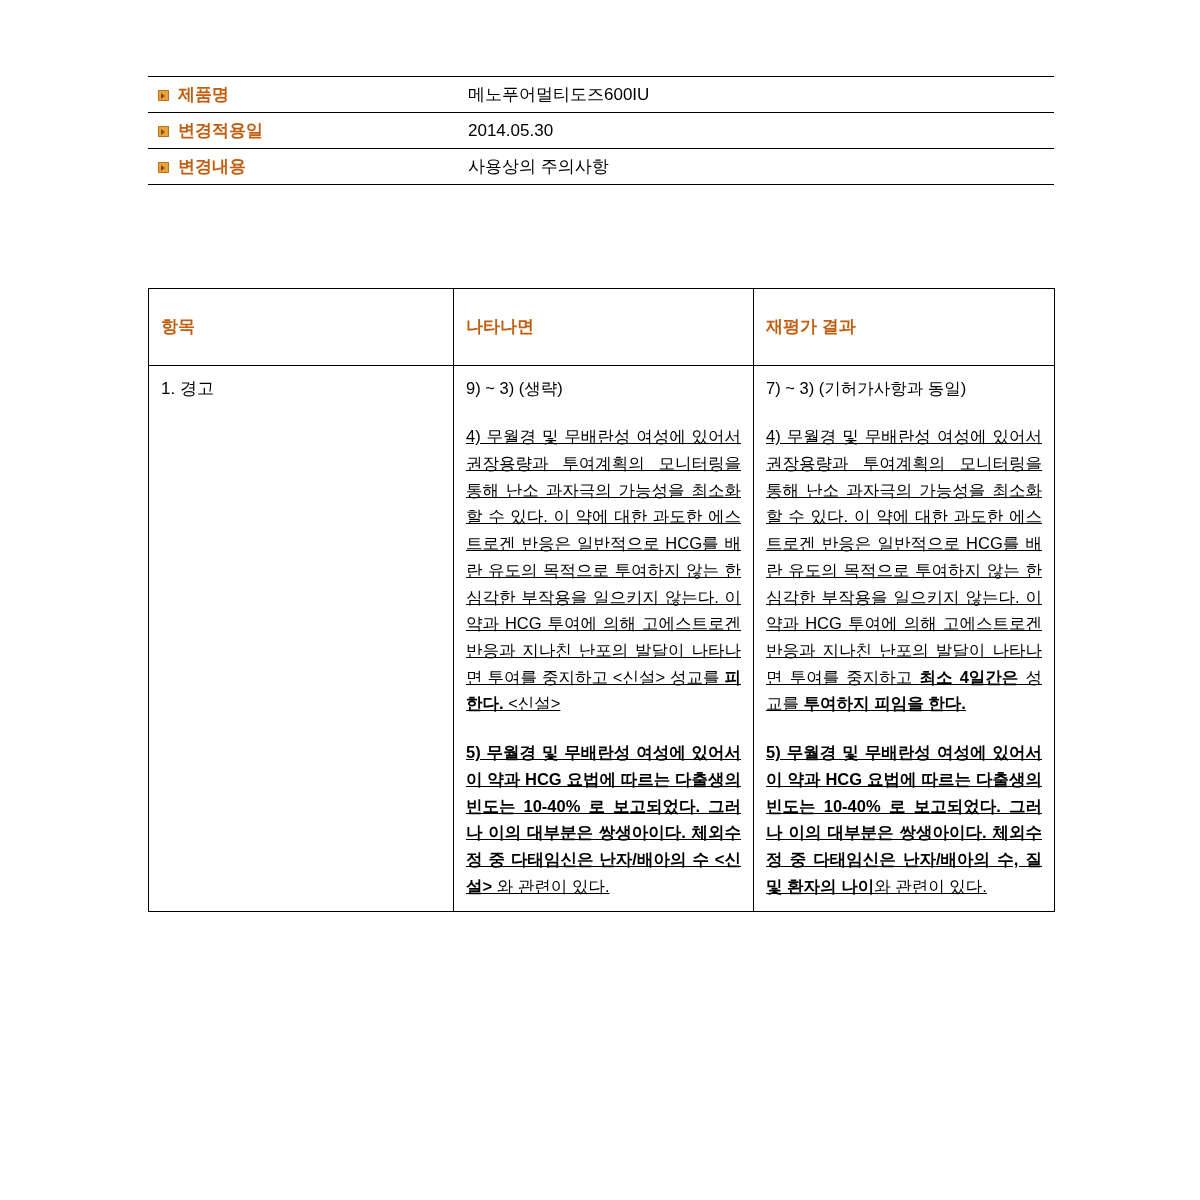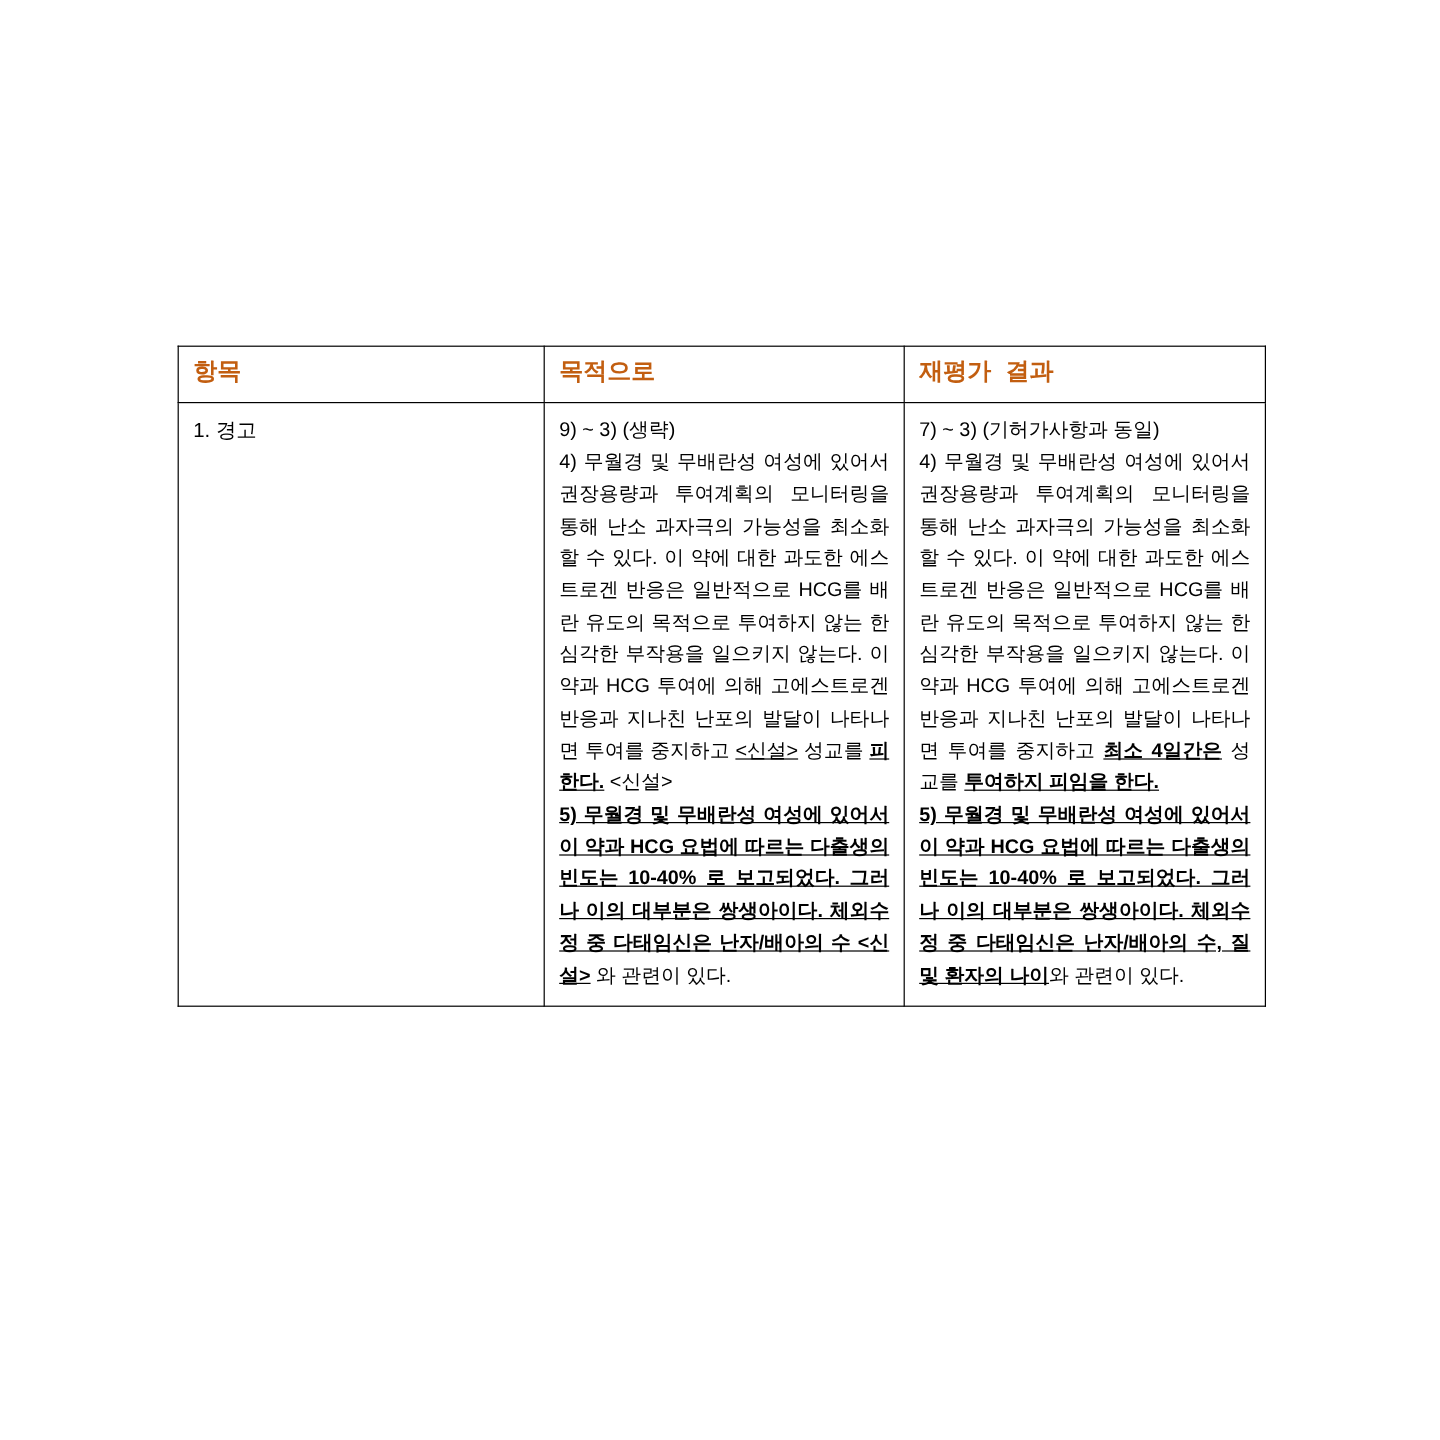--- a/index.html
+++ b/index.html
@@ -92,57 +92,80 @@
     vertical-align: top;
     padding: 9px 12px 12px 12px;
     font-size: 16.5px;
     line-height: 1.62;
   }
   .main-table thead th {
     height: 22px;
     font-weight: bold;
     color: #c25e10;
     text-align: left;
-    padding: 7px 12px;
-    font-size: 20px;
-    font-family: Liberation Mono, monospace;
+    padding: 24px 12px;
+    font-size: 17px;
   }
   .cell-body {
     text-align: justify;
     text-justify: inter-character;
   }
   .cell-body p {
     margin: 0 0 0 0;
   }
   .cell-body p.gap {
+    margin-top: 22px;
+    text-decoration: underline;
   }
   .item-label {
     font-size: 17px;
     line-height: 1.6;
   }
   .u { text-decoration: underline; }
   .bu { font-weight: bold; text-decoration: underline; }
   .col-left { padding-left: 14px; margin-left: 16px; }
 </style>
 </head>
 <body>
 
 <div class="page">
 
+  <table class="info-table">
+    <tbody>
+      <tr>
+        <td>
+          <span class="bullet-sq"></span><span class="info-label">제품명</span>
+        </td>
+        <td class="info-value">메노푸어멀티도즈600IU</td>
+      </tr>
+      <tr>
+        <td>
+          <span class="bullet-sq"></span><span class="info-label">변경적용일</span>
+        </td>
+        <td class="info-value">2014.05.30</td>
+      </tr>
+      <tr>
+        <td>
+          <span class="bullet-sq"></span><span class="info-label">변경내용</span>
+        </td>
+        <td class="info-value">사용상의 주의사항</td>
+      </tr>
+    </tbody>
+  </table>
 
   <table class="main-table">
     <colgroup>
       <col class="c1">
         <col class="c2">
         <col class="c3">
     </colgroup>
     <thead>
       <tr>
         <th>항목</th>
-        <th>목적으로</th>
+        <th>나타나면</th>
         <th>재평가 결과</th>
       </tr>
     </thead>
     <tbody>
       <tr>
 
         <td class="col-left">
           <div class="item-label">1. 경고</div>
         </td>
 

